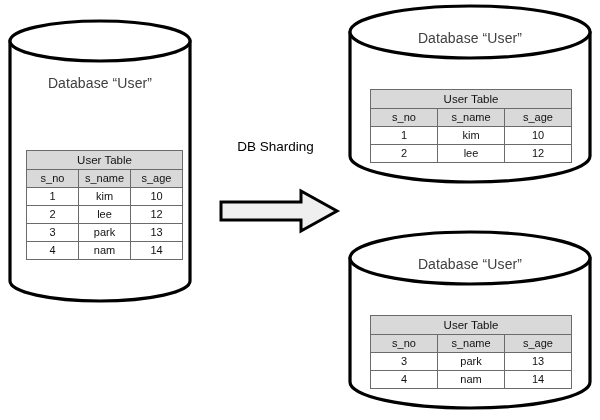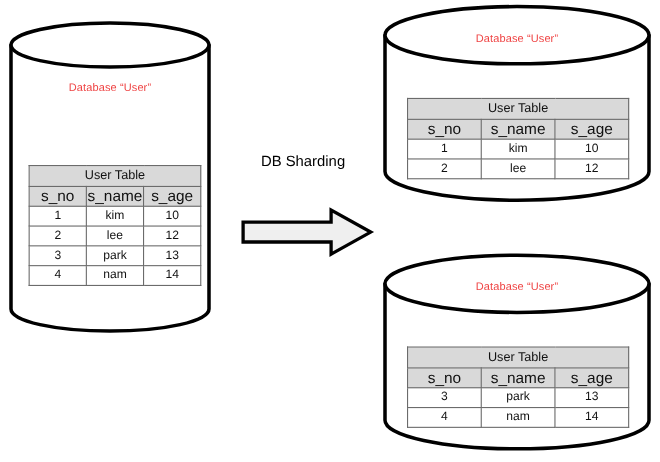--- a/index.html
+++ b/index.html
@@ -33,23 +33,23 @@
     left: 0; top: 0;
     width: 100%;
     height: 100%;
     overflow: visible;
   }
   .db-title {
     position: absolute;
     left: 0;
     width: 100%;
     text-align: center;
-    font-size: 10px;
+    font-size: 14px;
     letter-spacing: 0.1px;
-    color: #ef4444;
+    color: #404040;
     white-space: nowrap;
   }
 
   
   .tbl {
     position: absolute;
     border-collapse: collapse;
     background: #ffffff;
     table-layout: fixed;
     padding-left: 28px;
@@ -65,21 +65,21 @@
     background: #ffffff;
   }
   .tbl td.caption-cell {
     background: #d9d9d9;
     font-size: 11.5px;
     height: 18px;
     line-height: 18px;
   }
   .tbl td.hdr-cell {
     background: #d9d9d9;
-    font-size: 14px;
+    font-size: 11px;
     height: 17px;
     line-height: 17px;
   }
 
   
   .arrow {
     position: absolute;
   }
   .arrow svg { display: block; overflow: visible; }
 

